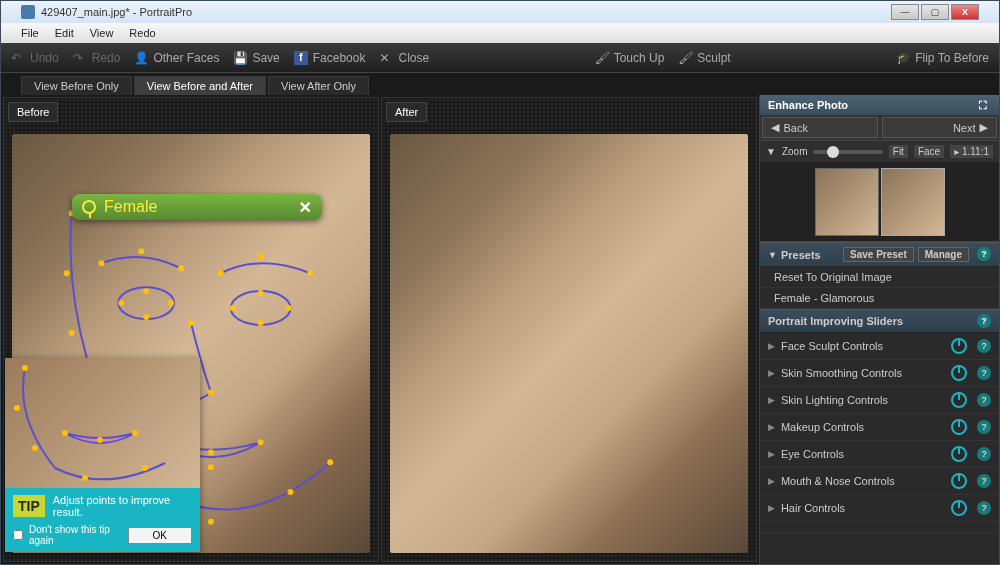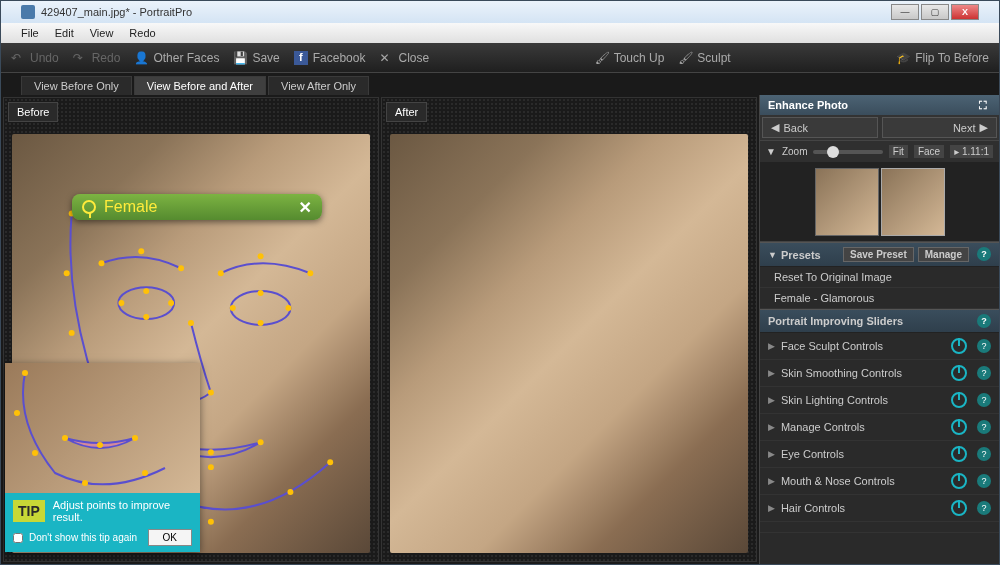--- a/index.html
+++ b/index.html
@@ -33,21 +33,21 @@
 .gender-tag .gicon { width: 14px; height: 14px; border: 2px solid #ffeb3b; border-radius: 50%; margin-right: 8px; position: relative; }
 .gender-tag .gicon::after { content: ''; position: absolute; bottom: -6px; left: 5px; width: 2px; height: 6px; background: #ffeb3b; }
 .gender-tag .gc { margin-left: auto; color: #fff; cursor: pointer; font-weight: bold; }
 .tip-box { position: absolute; bottom: 12px; left: 4px; width: 195px; background: #fff; box-shadow: 0 2px 8px rgba(0,0,0,0.5); z-index: 10; }
 .tip-img { width: 100%; height: 130px; background: linear-gradient(135deg, #9a7a5a, #d4b896); position: relative; overflow: hidden; }
 .tip-footer { background: #1ab5c4; padding: 6px 8px; color: #fff; font-size: 11px; }
 .tip-footer .tip-row1 { display: flex; align-items: center; gap: 8px; margin-bottom: 6px; }
 .tip-badge { background: #c7d836; color: #2a2a2a; font-weight: bold; font-size: 14px; padding: 3px 5px; }
 .tip-footer .tip-row2 { display: flex; align-items: center; gap: 6px; font-size: 10px; }
 .tip-footer input[type=checkbox] { width: 10px; height: 10px; }
-.tip-footer button { margin-left: auto; background: #f5f5f5; border: 1px solid #888; padding: 2px 14px; font-size: 10px; cursor: pointer; }
+.tip-footer button { margin-left: auto; background: #f5f5f5; border: 1px solid #888; padding: 2px 24px; font-size: 10px; cursor: pointer; }
 .sidebar { width: 240px; background: #2a2a2a; border-left: 1px solid #444; display: flex; flex-direction: column; overflow-y: auto; font-size: 11px; color: #ccc; }
 .side-header { background: linear-gradient(#4c6374, #3a4d5c); padding: 4px 8px; font-weight: bold; color: #fff; font-size: 11px; display: flex; align-items: center; }
 .side-header .sh-exp { margin-left: auto; width: 12px; height: 12px; cursor: pointer; }
 .nav-row { display: flex; background: #333; border-bottom: 1px solid #444; }
 .nav-btn { flex: 1; padding: 3px 8px; background: #3a3a3a; border: 1px solid #555; margin: 2px; cursor: pointer; display: flex; align-items: center; gap: 4px; font-size: 11px; }
 .zoom-row { display: flex; align-items: center; padding: 4px 6px; background: #2f2f2f; gap: 6px; font-size: 10px; }
 .zoom-slider { flex: 1; height: 4px; background: #555; position: relative; border-radius: 2px; }
 .zoom-thumb { position: absolute; left: 20%; top: -4px; width: 12px; height: 12px; background: #ddd; border-radius: 50%; }
 .zoom-val { background: #444; padding: 1px 4px; font-size: 10px; }
 .thumb-strip { height: 80px; background: #222; display: flex; justify-content: center; align-items: center; padding: 4px; gap: 2px; border-bottom: 1px solid #444; }
@@ -285,21 +285,21 @@
             <span class="help-ic">?</span>
           </div>
           <div class="slider-row">
             <span class="sr-tri">▶</span>
             <span class="sr-label">Skin Lighting Controls</span>
             <span class="pwr-ic"></span>
             <span class="help-ic">?</span>
           </div>
           <div class="slider-row">
             <span class="sr-tri">▶</span>
-            <span class="sr-label">Manage Controls</span>
+            <span class="sr-label">Makeup Controls</span>
             <span class="pwr-ic"></span>
             <span class="help-ic">?</span>
           </div>
           <div class="slider-row">
             <span class="sr-tri">▶</span>
             <span class="sr-label">Eye Controls</span>
             <span class="pwr-ic"></span>
             <span class="help-ic">?</span>
           </div>
           <div class="slider-row">

